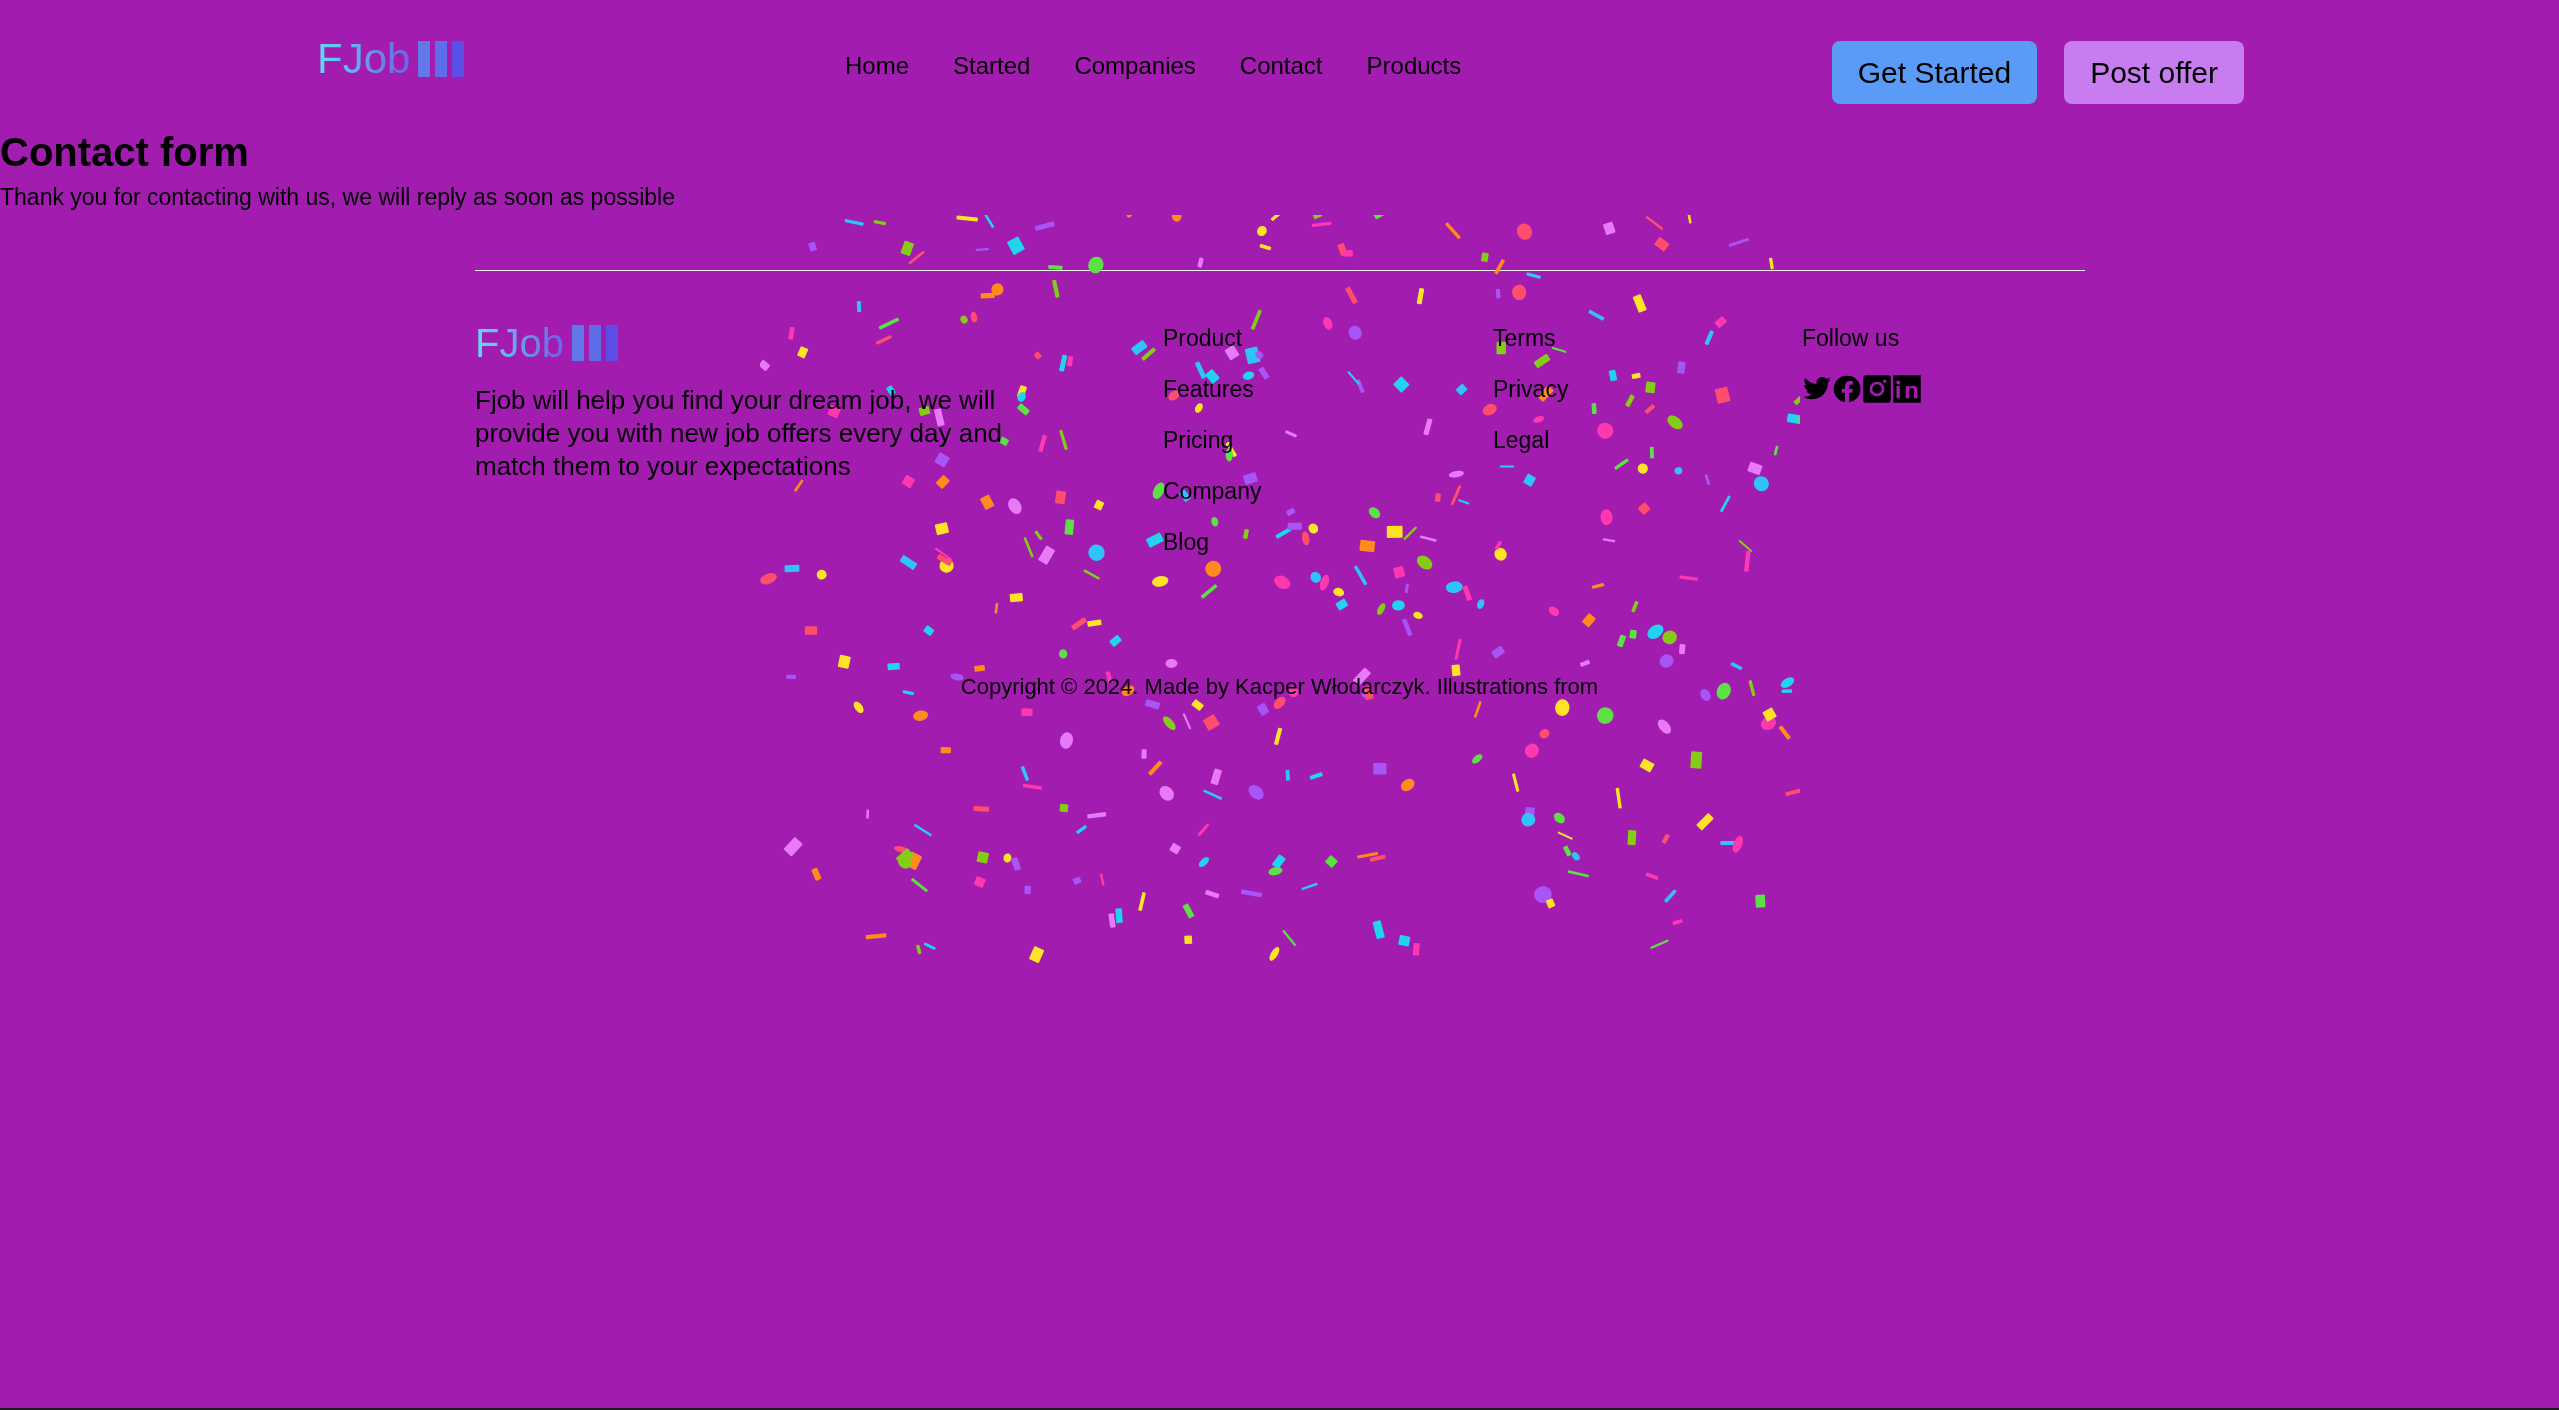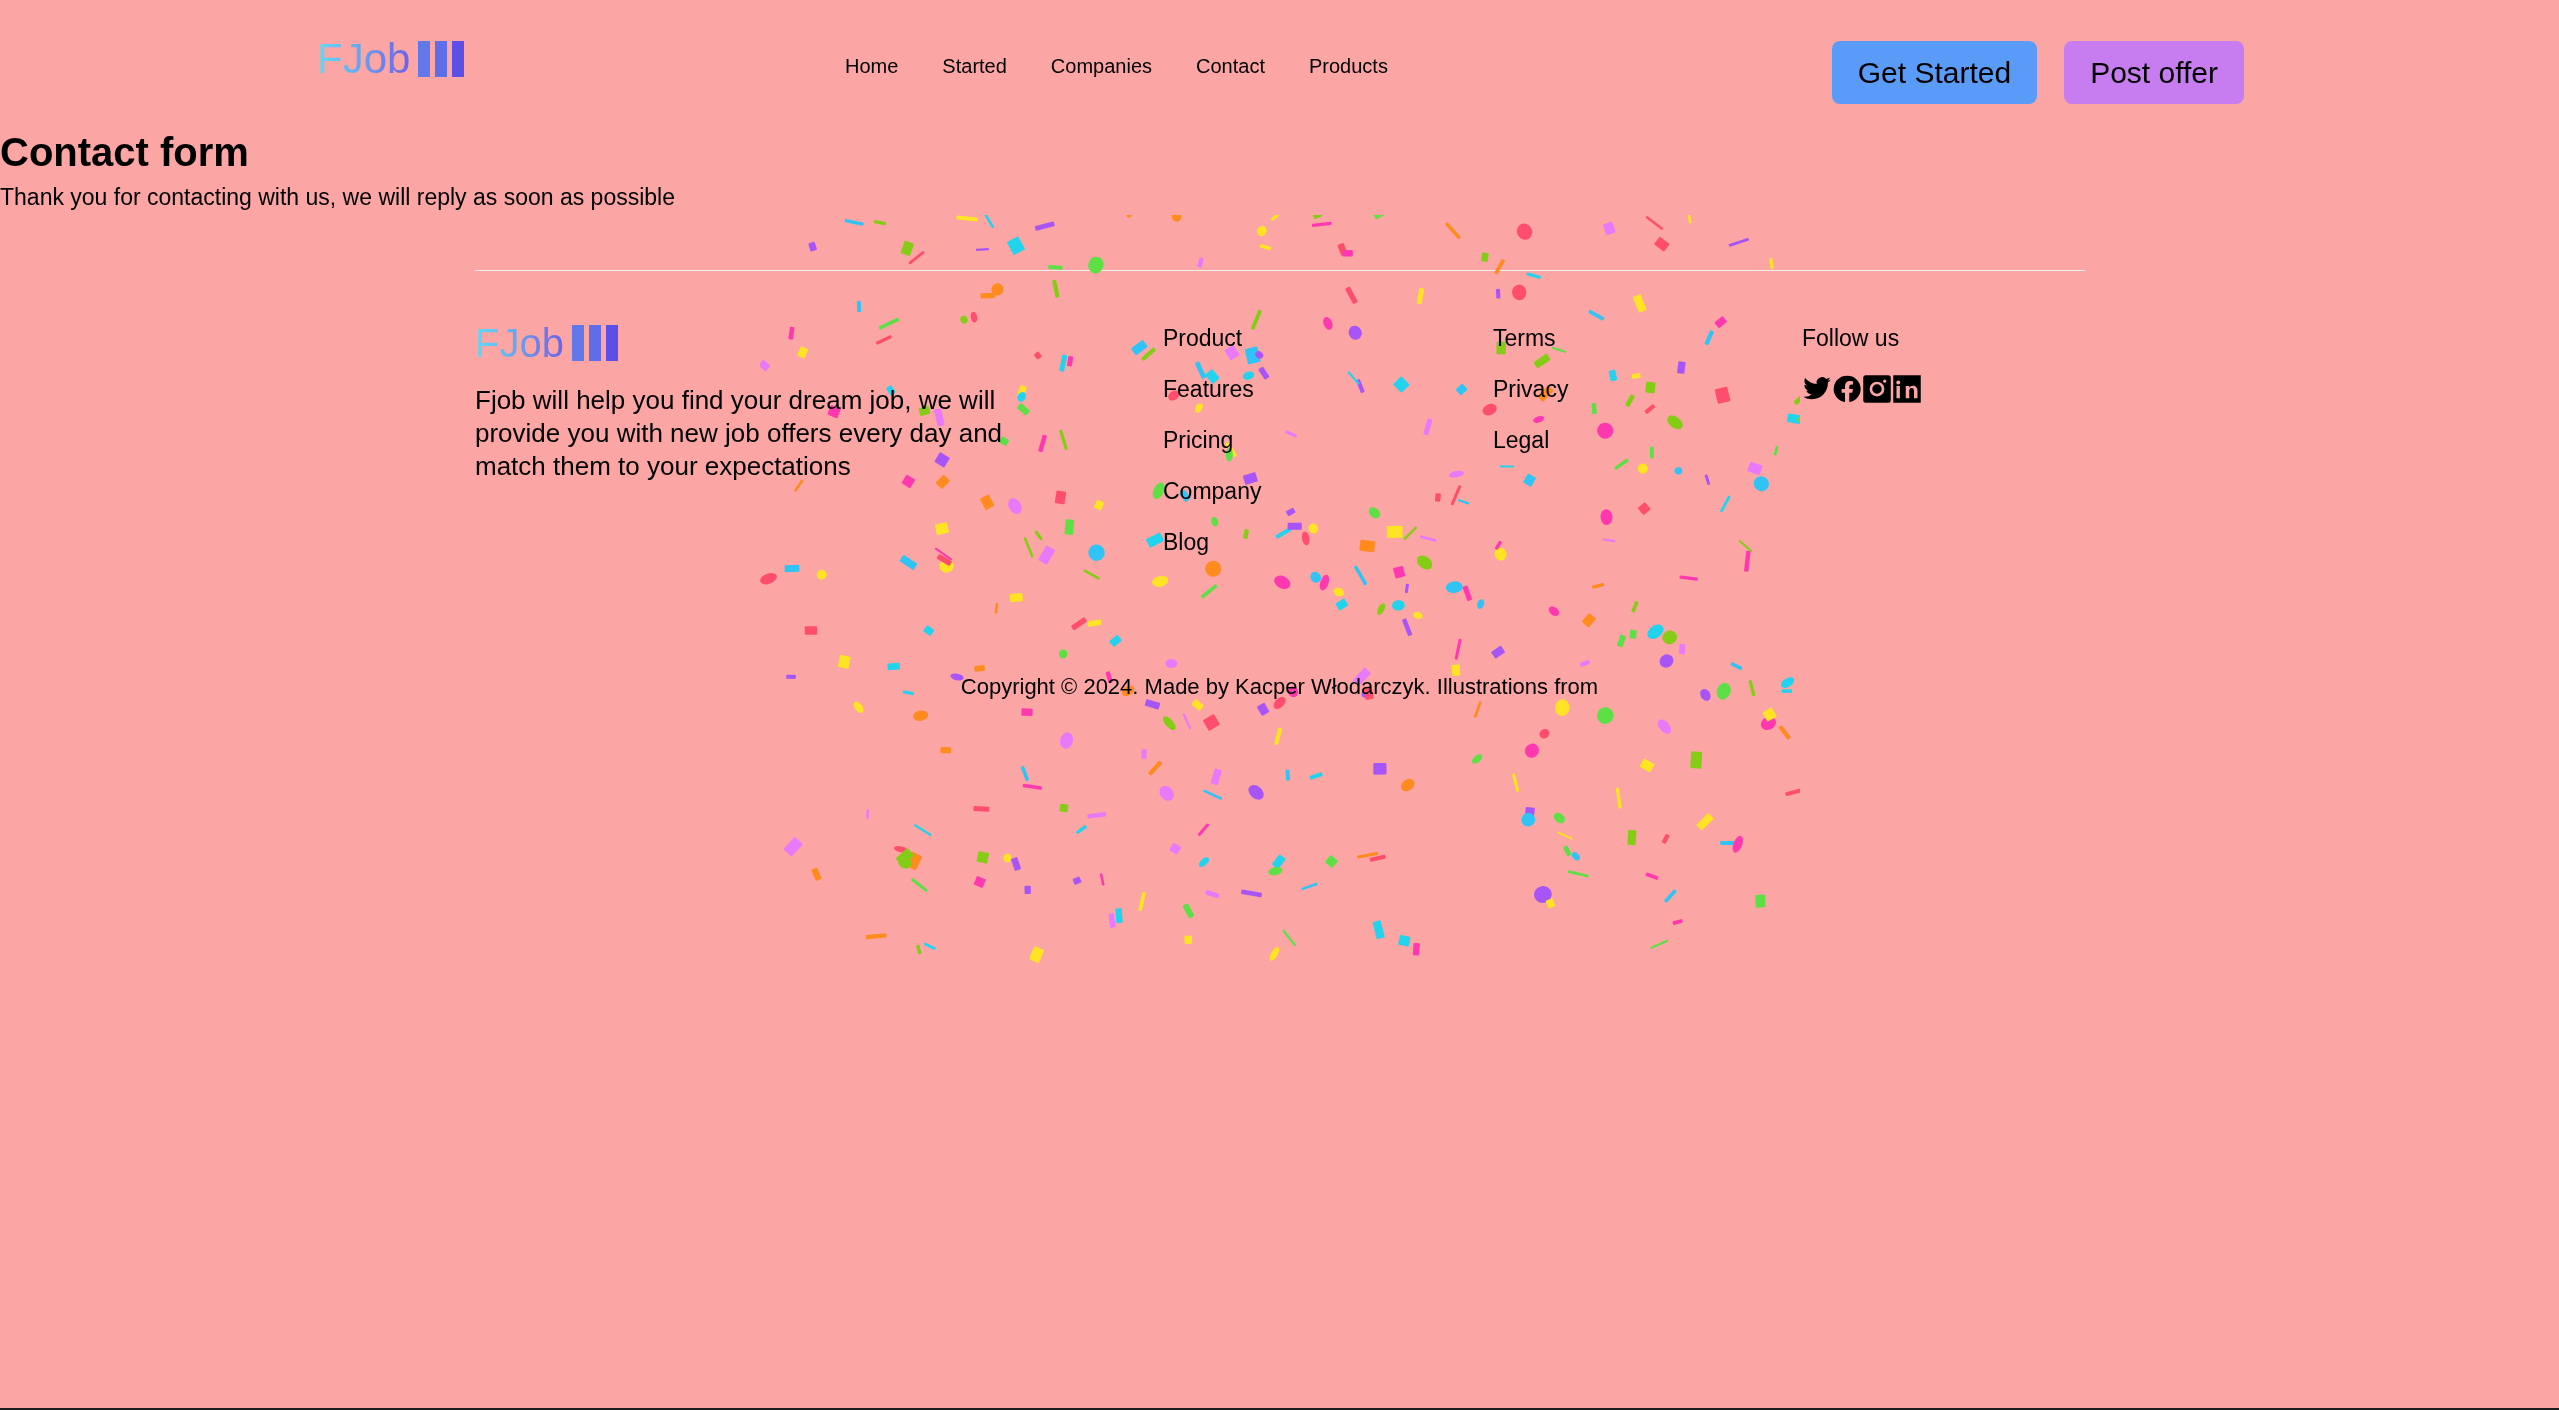--- a/index.html
+++ b/index.html
@@ -9,21 +9,21 @@
     height: 1410px;
     background: #ffffff;
     font-family: "Liberation Sans", sans-serif;
     overflow: hidden;
   }
 
   .page {
     position: relative;
     width: 2559px;
     height: 1410px;
-    background: #fca5a5;
+    background: #a21caf;
     padding-left: 35px;
   }
 
   
   .header {
     position: absolute;
     top: 0; left: 0;
     width: 2559px;
     height: 112px;
     display: flex;
@@ -65,21 +65,21 @@
   .logo-bars span:nth-child(3) { background: #5B4FE8; }
 
   .nav {
     position: absolute;
     left: 845px;
     top: 52px;
     display: flex;
     gap: 44px;
   }
   .nav a {
-    font-size: 20px;
+    font-size: 24px;
     color: #000000;
     text-decoration: none;
     line-height: 28px;
     white-space: nowrap;
   }
 
   .header-actions {
     position: absolute;
     right: 315px;
     top: 41px;

